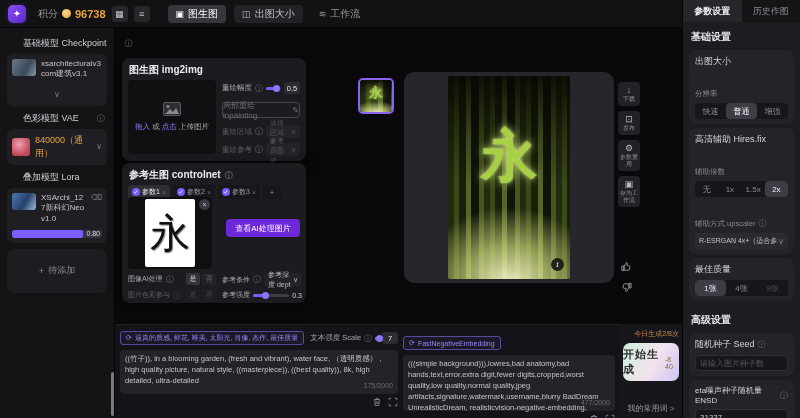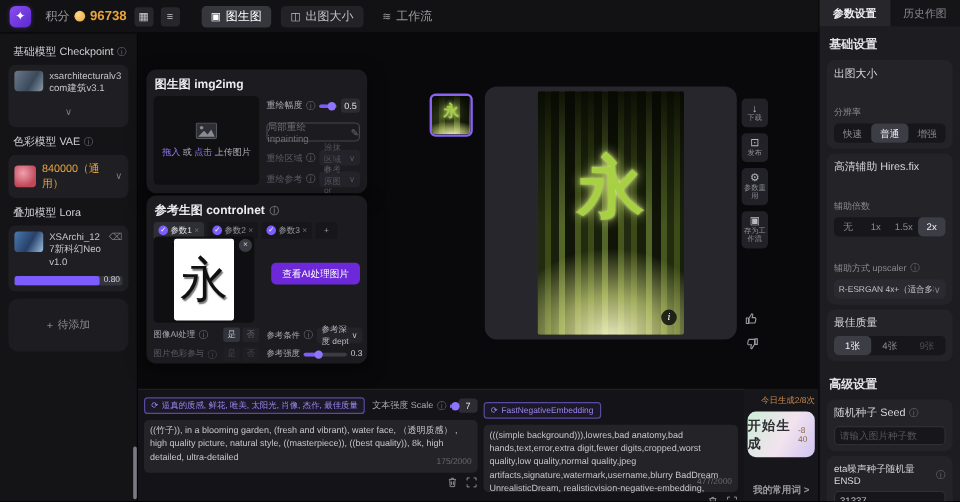--- a/index.html
+++ b/index.html
@@ -16,21 +16,21 @@
   .credval { color:#e8a33d; font-weight:bold; font-size:11px; }
   .tbtn { width:16px; height:16px; margin-left:6px; border-radius:3px; background:#26262b; color:#c8c8cd; font-size:9px; display:flex; align-items:center; justify-content:center; }
   .maintabs { display:flex; gap:8px; margin-left:18px; }
   .mtab { height:18px; padding:0 8px; border-radius:4px; font-size:10px; display:flex; align-items:center; gap:4px; color:#9a9aa0; }
   .mtab .ic { font-size:9px; }
   .mtab.on { background:#36363d; color:#fff; }
   .mtab.box { background:#232327; color:#c0c0c6; }
 
   
   .leftbar { left:0; top:28px; width:115px; height:390px; background:#141417; border-right:1px solid #050506; padding:5px 7px; }
-  .seclabel { font-size:9px; color:#cfcfd4; margin:4px 4px 4px; display:flex; align-items:center; gap:3px; white-space:nowrap; }
+  .seclabel { font-size:9px; color:#cfcfd4; margin:4px 16px 4px; display:flex; align-items:center; gap:18px; white-space:nowrap; }
   .info { color:#6a6a72; font-size:8px; }
   .lcard { background:#1f1f23; border-radius:6px; padding:5px; margin-bottom:6px; }
   .lrow { display:flex; gap:5px; align-items:flex-start; }
   .thumb { width:24px; height:17px; border-radius:3px; flex:0 0 auto; }
   .t-arch { background:linear-gradient(120deg,#6a7a8a,#3a4a5a 60%,#8a9aa8); }
   .t-vae { width:18px; height:18px; background:radial-gradient(circle at 40% 35%,#f0a0b0,#c04858 70%); }
   .t-lora { background:linear-gradient(120deg,#4a7ab0,#28406a 55%,#9ac0e0); }
   .lname { font-size:8px; color:#c4c4ca; line-height:1.3; word-break:break-all; }
   .chev { color:#7a7a82; font-size:8px; }
   .cdown { text-align:center; margin-top:3px; }
@@ -427,21 +427,21 @@
       </div>
     </div>
   </div>
 
   <div class="abs" style="left:620px; top:324px; width:62px; height:94px; background:#17171b; padding:5px 3px;">
     <div class="quota">今日生成2/8次</div>
     <div class="genbtn" style="width:56px; height:38px; margin-top:4px;">
       <span class="t">开始生成</span>
       <span class="s">-8  40</span>
     </div>
-    <div class="favlink" style="margin-top:22px;font-weight:bold;">
+    <div class="favlink" style="margin-top:22px;">
       <span>我的常用词 &gt;</span>
     </div>
   </div>
 
   <div class="abs rightbar">
     <div class="rtabs">
       <div class="rtab on">
           <span>参数设置</span>
         </div>
       <div class="rtab">

